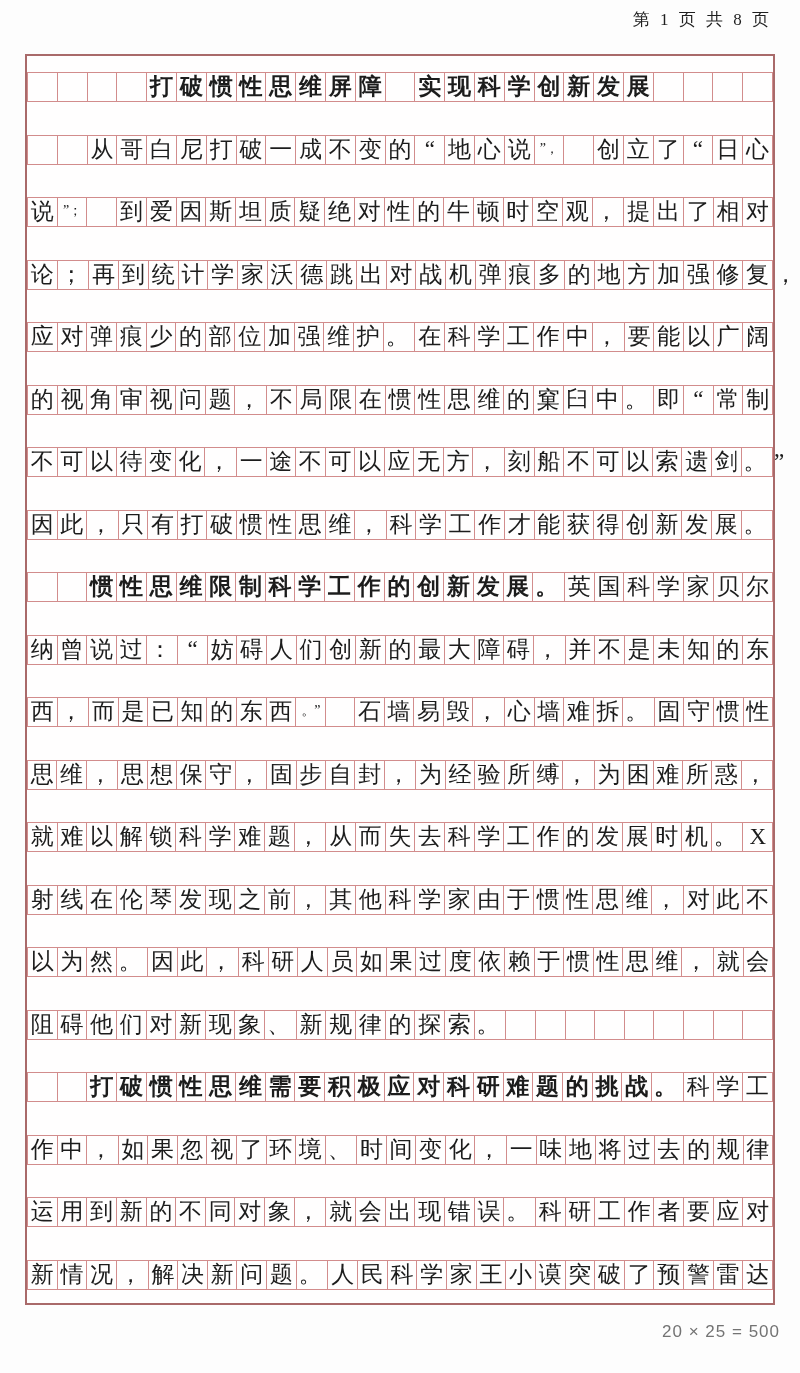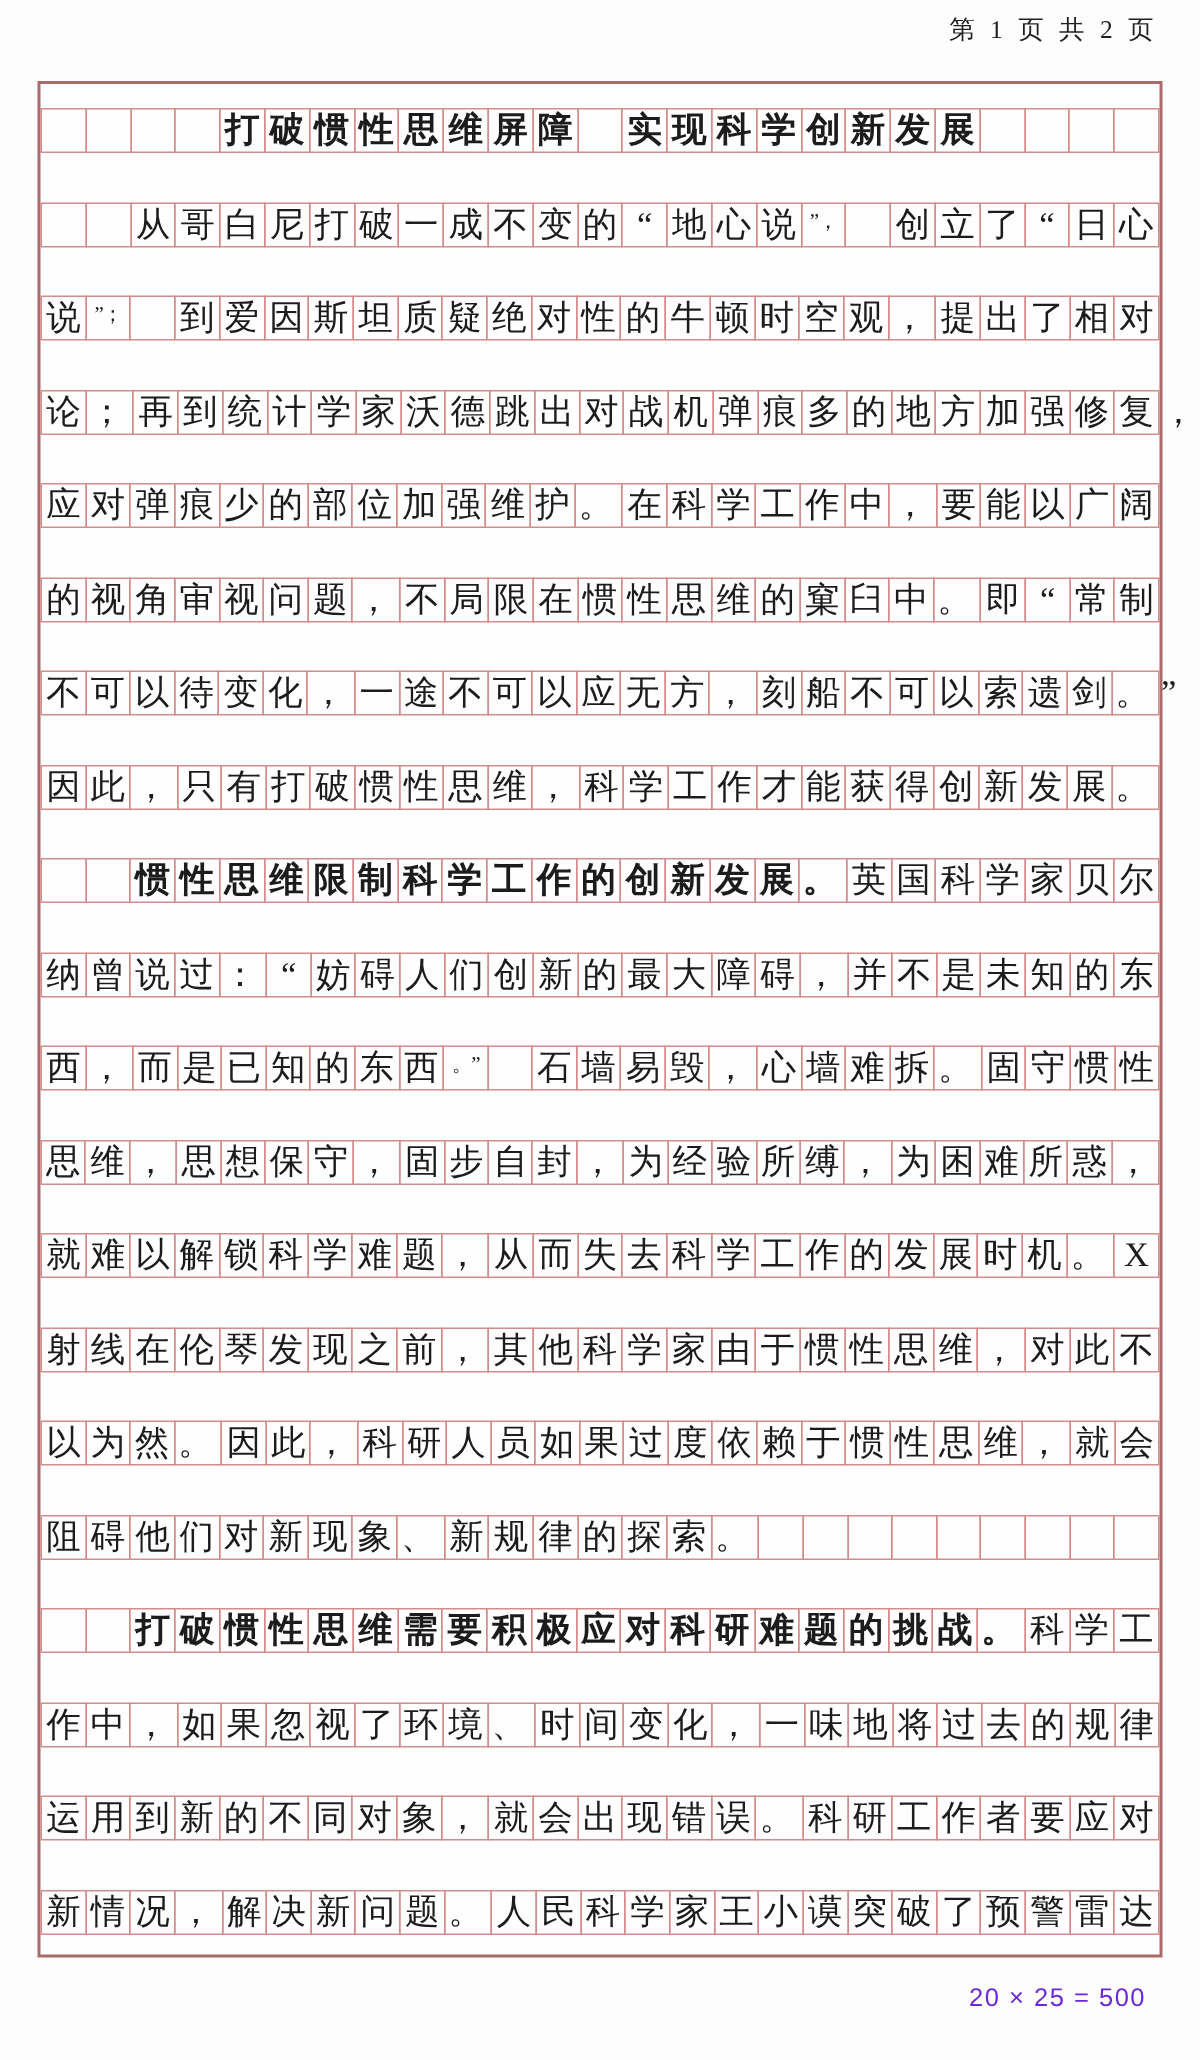--- a/index.html
+++ b/index.html
@@ -60,31 +60,31 @@
   }
   .hang{
     position:absolute;
     right:-19px;top:1px;
     width:18px;
     font-size:23px;
     line-height:28px;
     color:var(--ink);
   }
   .page-footer{
-    position:absolute;top:1322px;right:36px;
+    position:absolute;top:1322px;right:20px;
     font-size:17px;
-    color:#6d28d9;
+    color:#737373;
     font-family:"Liberation Sans", sans-serif;
     letter-spacing:1px;
   }
 </style>
 </head>
 <body>
 
-<div class="page-header">第 1 页 共 2 页</div>
+<div class="page-header">第 1 页 共 8 页</div>
 
 <div class="paper">
   <div>
       <div class="cellrow">
         <div class="cell b"></div>
         <div class="cell b"></div>
         <div class="cell b"></div>
         <div class="cell b"></div>
         <div class="cell b">打</div>
         <div class="cell b">破</div>

